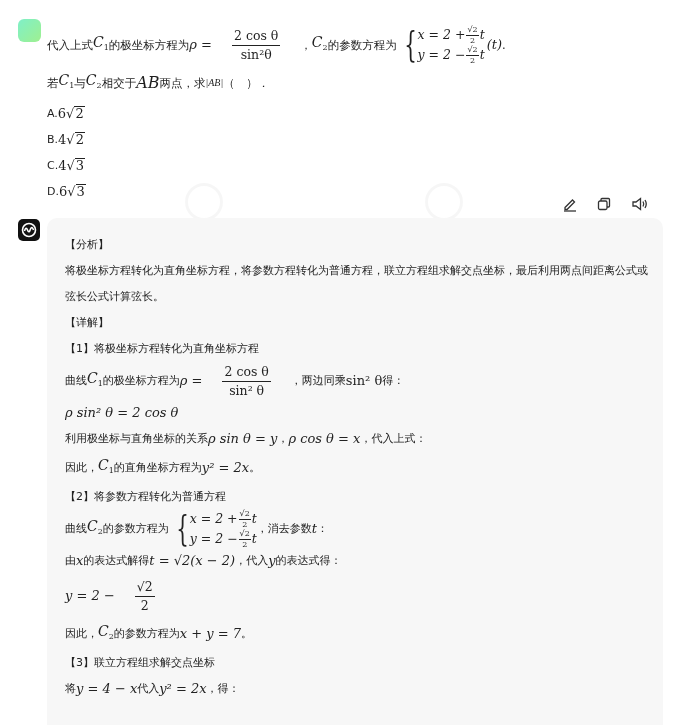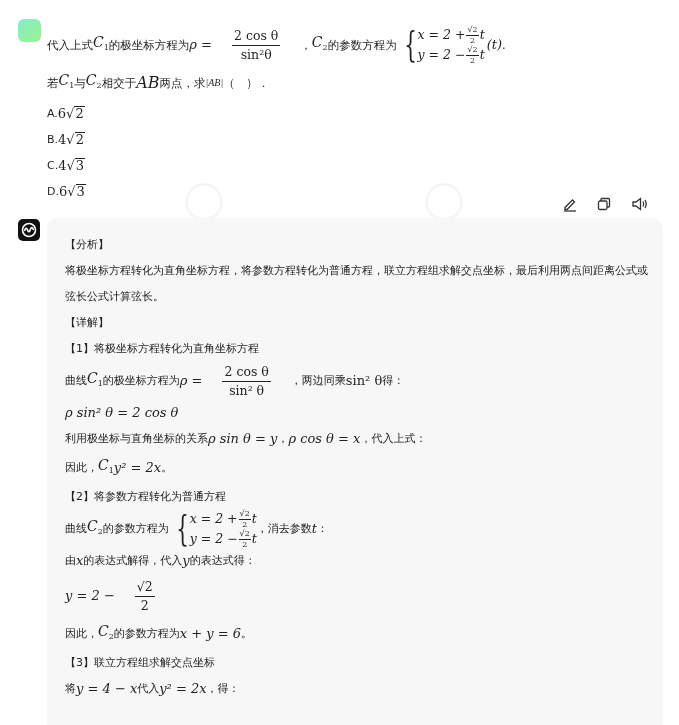--- a/index.html
+++ b/index.html
@@ -184,20 +184,21 @@
   <div class="a-line">
     <span>利用极坐标与直角坐标的关系</span>
     <span class="a-math it">ρ sin θ = y</span>
     <span>，</span>
     <span class="a-math it">ρ cos θ = x</span>
     <span>，代入上式：</span>
   </div>
   <div class="a-line">
     <span>因此，</span>
     <span class="it" style="font-size:14px;"><span>C</span><sub style="font-style:normal;">1</sub></span>
+    <span>的直角坐标方程为</span>
     <span class="a-math it">y² = 2x</span>
     <span>。</span>
   </div>
 
   <div class="a-line">【2】将参数方程转化为普通方程</div>
   <div class="a-line tall">
     <span>曲线</span>
     <span class="it" style="font-size:14px;"><span>C</span><sub style="font-style:normal;">2</sub></span>
     <span>的参数方程为</span>
     <span class="cases">
@@ -222,36 +223,37 @@
       </span>
     </span>
     <span>，消去参数</span>
     <span class="a-math it">t</span>
     <span>：</span>
   </div>
   <div class="a-line">
     <span>由</span>
     <span class="a-math it">x</span>
     <span>的表达式解得</span>
+    <span class="a-math it">t = √2(x − 2)</span>
     <span>，代入</span>
     <span class="a-math it">y</span>
     <span>的表达式得：</span>
   </div>
   <div class="a-line tall2">
     <span class="a-math it">y = 2 −</span>
     <span class="frac">
         <span class="num">√2</span>
         <span class="den">2</span>
       </span>
   </div>
   <div class="a-line">
     <span>因此，</span>
     <span class="it" style="font-size:14px;"><span>C</span><sub style="font-style:normal;">2</sub></span>
     <span>的参数方程为</span>
-    <span class="a-math it">x + y = 6</span>
+    <span class="a-math it">x + y = 7</span>
     <span>。</span>
   </div>
 
   <div class="a-line">【3】联立方程组求解交点坐标</div>
   <div class="a-line">
     <span>将</span>
     <span class="a-math it">y = 4 − x</span>
     <span>代入</span>
     <span class="a-math it">y² = 2x</span>
     <span>，得：</span>

